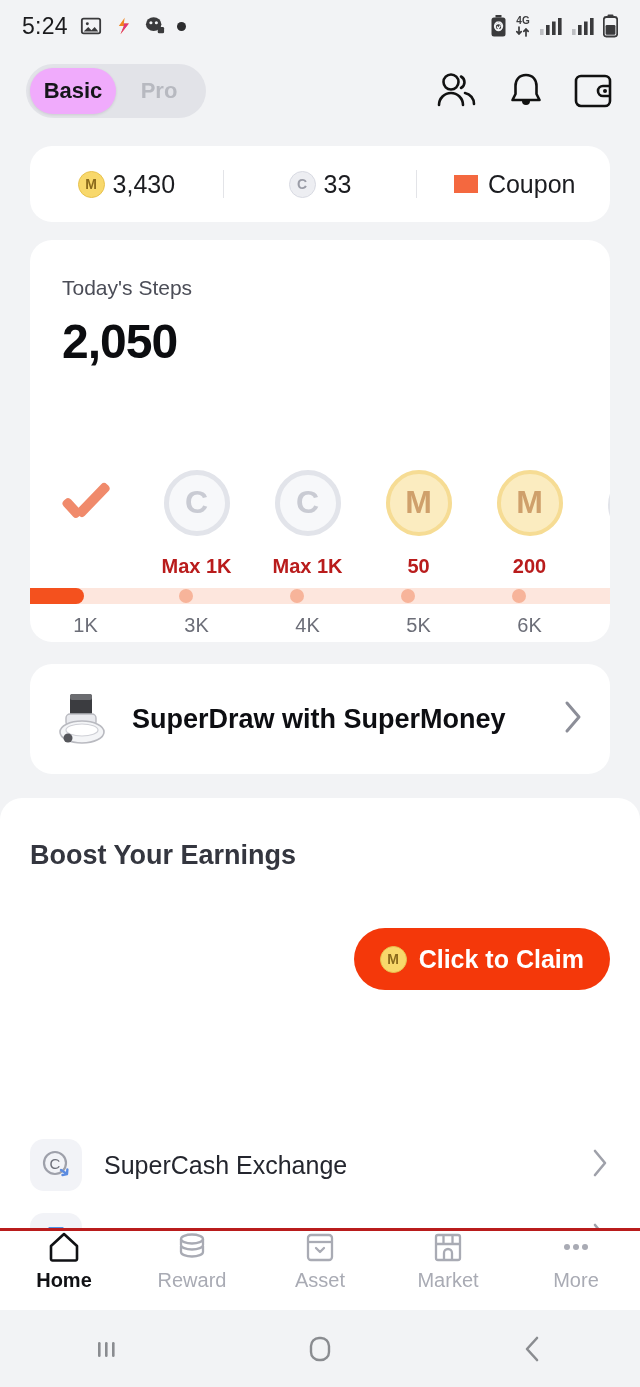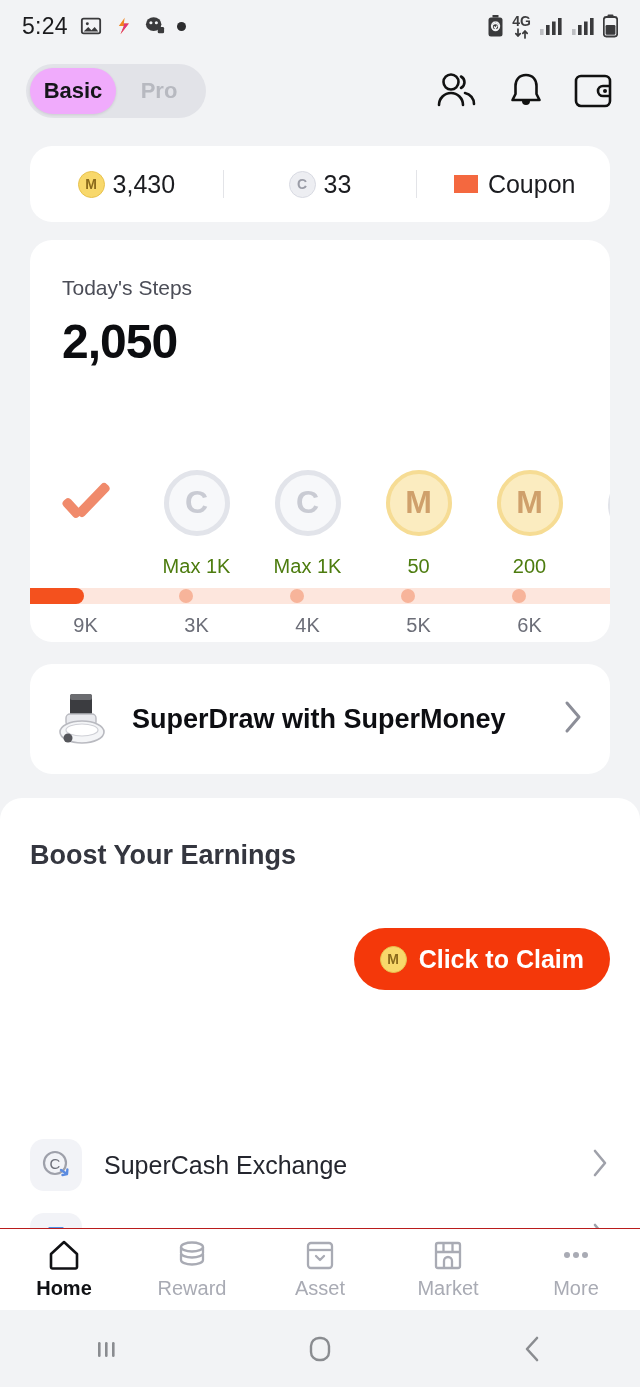--- a/index.html
+++ b/index.html
@@ -13,21 +13,21 @@
 
   
   .statusbar {
     height:52px; display:flex; align-items:center;
     padding:4px 22px; background:#F2F3F5;
   }
   .sb-time { font-size:23px; color:#1b1b1d; letter-spacing:.3px; }
   .sb-left-icons { display:flex; align-items:center; gap:11px; margin-left:12px; }
   .sb-right { margin-left:auto; display:flex; align-items:center; gap:8px; }
   .sb-4g { display:flex; align-items:center; }
-  .sb-4g-txt { font-size:14px; font-weight:bold; color:#3c3c3e; line-height:1; }
+  .sb-4g-txt { font-size:10px; font-weight:bold; color:#3c3c3e; line-height:1; }
   .dot-ind { width:9px;height:9px;border-radius:50%;background:#2c2c2e; }
 
   
   .header {
     height:78px; display:flex; align-items:center;
     padding:0 26px; background:#F2F3F5;
   }
   .toggle {
     width:180px; height:54px; border-radius:27px;
     background:#E2E3E8; display:flex; align-items:center; padding:4px;
@@ -70,21 +70,21 @@
   .steps-label { font-size:21px; color:#4B4D57; padding-left:32px; }
   .steps-value { font-size:48px; font-weight:bold; color:#0c0d10; padding-left:32px; margin-top:14px; letter-spacing:-1px; }
 
   .milestones { position:absolute; left:0; right:0; top:228px; height:110px; display:flex; }
   .ms { width:111px; flex-shrink:0; display:flex; flex-direction:column; align-items:center; }
   .ms-icon { height:74px; display:flex; align-items:center; justify-content:center; }
   .coin-lg { width:66px;height:66px;border-radius:50%;display:flex;align-items:center;justify-content:center;
              font-size:32px;font-weight:bold; }
   .coin-gold { background:#FBECC0; border:4px solid #F6DC94; color:#CFA06B; }
   .coin-gray { background:#F7F8FA; border:5px solid #E2E4EA; color:#C9CBD3; }
-  .ms-label { font-size:20px; color:#4d7c0f; margin-top:18px; white-space:nowrap; }
+  .ms-label { font-size:20px; color:#b91c1c; margin-top:18px; white-space:nowrap;font-weight:bold; }
   .check {
     width:54px;height:44px;position:relative;
   }
   .check:before, .check:after {
     content:""; position:absolute; background:#F08A6B; border-radius:4px;
   }
   .check:before { width:22px;height:10px;transform:rotate(48deg); left:2px; top:20px; }
   .check:after  { width:42px;height:10px;transform:rotate(-46deg); left:13px; top:12px; }
 
   .progress-wrap { position:absolute; left:0; right:0; top:348px; }
@@ -116,22 +116,22 @@
   .lrow-ico {
     width:52px;height:52px;border-radius:14px;background:#F2F3F7;
     display:flex;align-items:center;justify-content:center;flex-shrink:0;
   }
   .lrow-txt { font-size:25px; color:#24262E; margin-left:22px; }
   .lrow .chev { color:#9FA1AA; }
 
   
   .bottomnav {
     position:absolute; left:0; right:0; bottom:77px; height:82px;
-    background:#fff; display:flex; align-items:center;
-    border-top:1px solid #b91c1c;
+    background:#fff; display:flex; align-items:flex-start;
+    border-top:3px solid #b91c1c;
   }
   .nav-item { flex:1; display:flex; flex-direction:column; align-items:center; gap:6px; }
   .nav-label { font-size:20px; color:#A9ABB4; }
   .nav-item.active .nav-label { color:#101114; font-weight:bold; }
 
   .androidnav {
     position:absolute; left:0; right:0; bottom:0; height:77px;
     background:#F2F3F5; display:flex; align-items:center;
   }
   .an-item { flex:1; display:flex; align-items:center; justify-content:center; }
@@ -293,21 +293,21 @@
 
     <div class="progress-wrap">
       <div class="track">
         <div class="fill"></div>
         <div class="pdot" style="left:149px"></div>
         <div class="pdot" style="left:260px"></div>
         <div class="pdot" style="left:371px"></div>
         <div class="pdot" style="left:482px"></div>
       </div>
       <div class="tick-row">
-        <div class="tick">9K</div>
+        <div class="tick">1K</div>
         <div class="tick">3K</div>
         <div class="tick">4K</div>
         <div class="tick">5K</div>
         <div class="tick">6K</div>
         <div class="tick"></div>
       </div>
     </div>
   </div>
 
   <div class="card draw-card">

